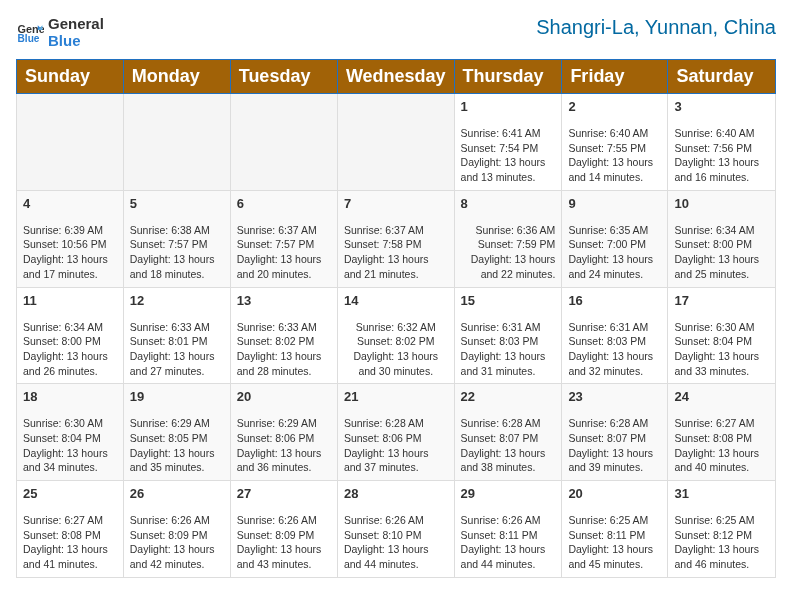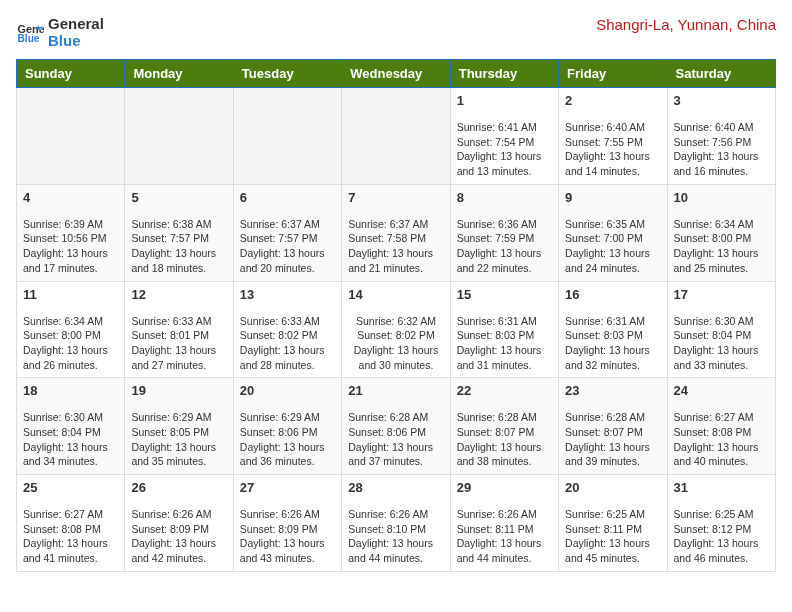--- a/index.html
+++ b/index.html
@@ -27,34 +27,34 @@
     }
     .title-block {
       text-align: right;
     }
     .month-year {
       font-size: 32px;
       font-weight: bold;
       color: #333;
     }
     .location {
-      font-size: 15px;
-      color: #b91c1c;
+      font-size: 20px;
+      color: #0369a1;
     }
     table {
       width: 100%;
       border-collapse: collapse;
       border: 1px solid #ccc;
     }
     th {
-      background-color: #4d7c0f;
+      background-color: #a16207;
       color: #fff;
       text-align: left;
       padding: 6px 8px;
-      font-size: 13px;
+      font-size: 18px;
       border: 1px solid #2070c0;
     }
     td {
       vertical-align: top;
       border: 1px solid #ddd;
       padding: 5px 6px;
       font-size: 11px;
       color: #333;
       width: calc(100% / 7);
       height: 80px;
@@ -170,21 +170,21 @@
         </td>
         <td class="has-data">
           <span class="day-num">7</span>
           <div class="day-info" style="white-space: pre-line;">Sunrise: 6:37 AM
 Sunset: 7:58 PM
 Daylight: 13 hours
 and 21 minutes.</div>
         </td>
         <td class="has-data">
           <span class="day-num">8</span>
-          <div class="day-info" style="white-space: pre-line;">Sunrise: 6:36 AM
+          <div class="day-info" style="white-space: pre-line; text-align: right;">Sunrise: 6:36 AM
 Sunset: 7:59 PM
 Daylight: 13 hours
 and 22 minutes.</div>
         </td>
         <td class="has-data">
           <span class="day-num">9</span>
           <div class="day-info" style="white-space: pre-line;">Sunrise: 6:35 AM
 Sunset: 7:00 PM
 Daylight: 13 hours
 and 24 minutes.</div>

